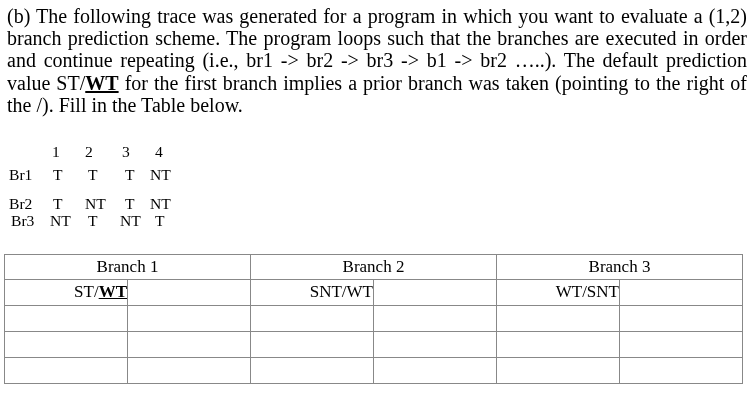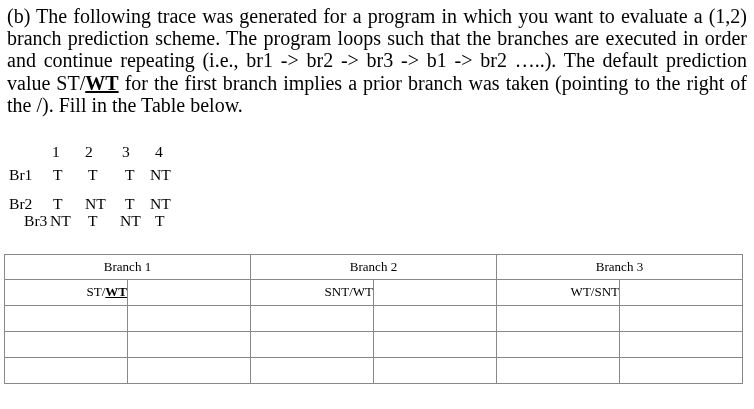--- a/index.html
+++ b/index.html
@@ -56,21 +56,21 @@
   }
 
   
   #answer-table {
     position: absolute;
     left: 4px;
     top: 254px;
     width: 739px;
     border-collapse: collapse;
     table-layout: fixed;
-    font-size: 13px;
+    font-size: 17px;
   }
   #answer-table td {
     border: 1px solid #888888;
     height: 23px;
     padding: 0 0 1px 0;
     vertical-align: middle;
   }
   #answer-table tr.header-row td,
   #answer-table tr.subheader-row td {
     text-align: center;
@@ -117,21 +117,21 @@
 
   <div class="trace-row" style="top:52px;">
     <span class="trace-cell" style="left:9px;">Br2</span>
     <span class="trace-cell" style="left:53px;">T</span>
     <span class="trace-cell" style="left:85px;">NT</span>
     <span class="trace-cell" style="left:125px;">T</span>
     <span class="trace-cell" style="left:150px;">NT</span>
   </div>
 
   <div class="trace-row" style="top:69px;">
-    <span class="trace-cell" style="left:24px;">Br3</span>
+    <span class="trace-cell" style="left:11px;">Br3</span>
     <span class="trace-cell" style="left:50px;">NT</span>
     <span class="trace-cell" style="left:88px;">T</span>
     <span class="trace-cell" style="left:120px;">NT</span>
     <span class="trace-cell" style="left:155px;">T</span>
   </div>
 
 </div>
 
 <table id="answer-table">
   <tbody>

